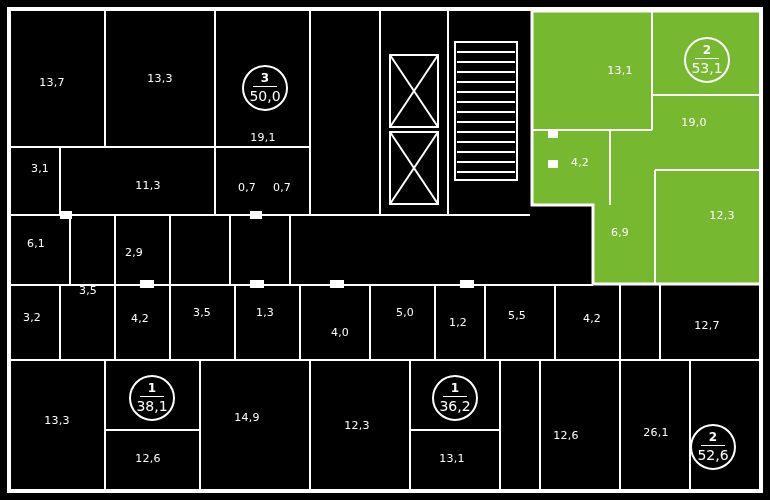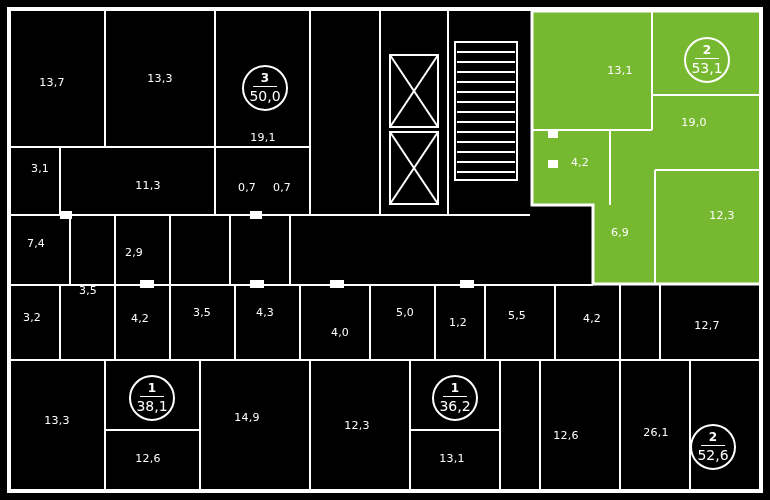--- a/index.html
+++ b/index.html
@@ -115,27 +115,27 @@
       <rect x="548" y="130" width="10" height="8"></rect>
       <rect x="548" y="160" width="10" height="8"></rect>
     </g>
   </svg>
 
   <span class="lbl" style="left:52px;top:82px">13,7</span>
   <span class="lbl" style="left:160px;top:78px">13,3</span>
   <span class="lbl" style="left:263px;top:137px">19,1</span>
   <span class="lbl" style="left:148px;top:185px">11,3</span>
   <span class="lbl small" style="left:40px;top:168px">3,1</span>
-  <span class="lbl" style="left:36px;top:243px">7,4</span>
+  <span class="lbl" style="left:36px;top:243px">6,1</span>
   <span class="lbl" style="left:134px;top:252px">2,9</span>
   <span class="lbl" style="left:88px;top:290px">3,5</span>
   <span class="lbl" style="left:32px;top:317px">3,2</span>
   <span class="lbl" style="left:140px;top:318px">4,2</span>
   <span class="lbl" style="left:202px;top:312px">3,5</span>
-  <span class="lbl" style="left:265px;top:312px">4,3</span>
+  <span class="lbl" style="left:265px;top:312px">1,3</span>
   <span class="lbl" style="left:340px;top:332px">4,0</span>
   <span class="lbl" style="left:405px;top:312px">5,0</span>
   <span class="lbl" style="left:458px;top:322px">1,2</span>
   <span class="lbl" style="left:517px;top:315px">5,5</span>
   <span class="lbl" style="left:592px;top:318px">4,2</span>
   <span class="lbl" style="left:707px;top:325px">12,7</span>
   <span class="lbl" style="left:57px;top:420px">13,3</span>
   <span class="lbl" style="left:148px;top:458px">12,6</span>
   <span class="lbl" style="left:247px;top:417px">14,9</span>
   <span class="lbl" style="left:357px;top:425px">12,3</span>

